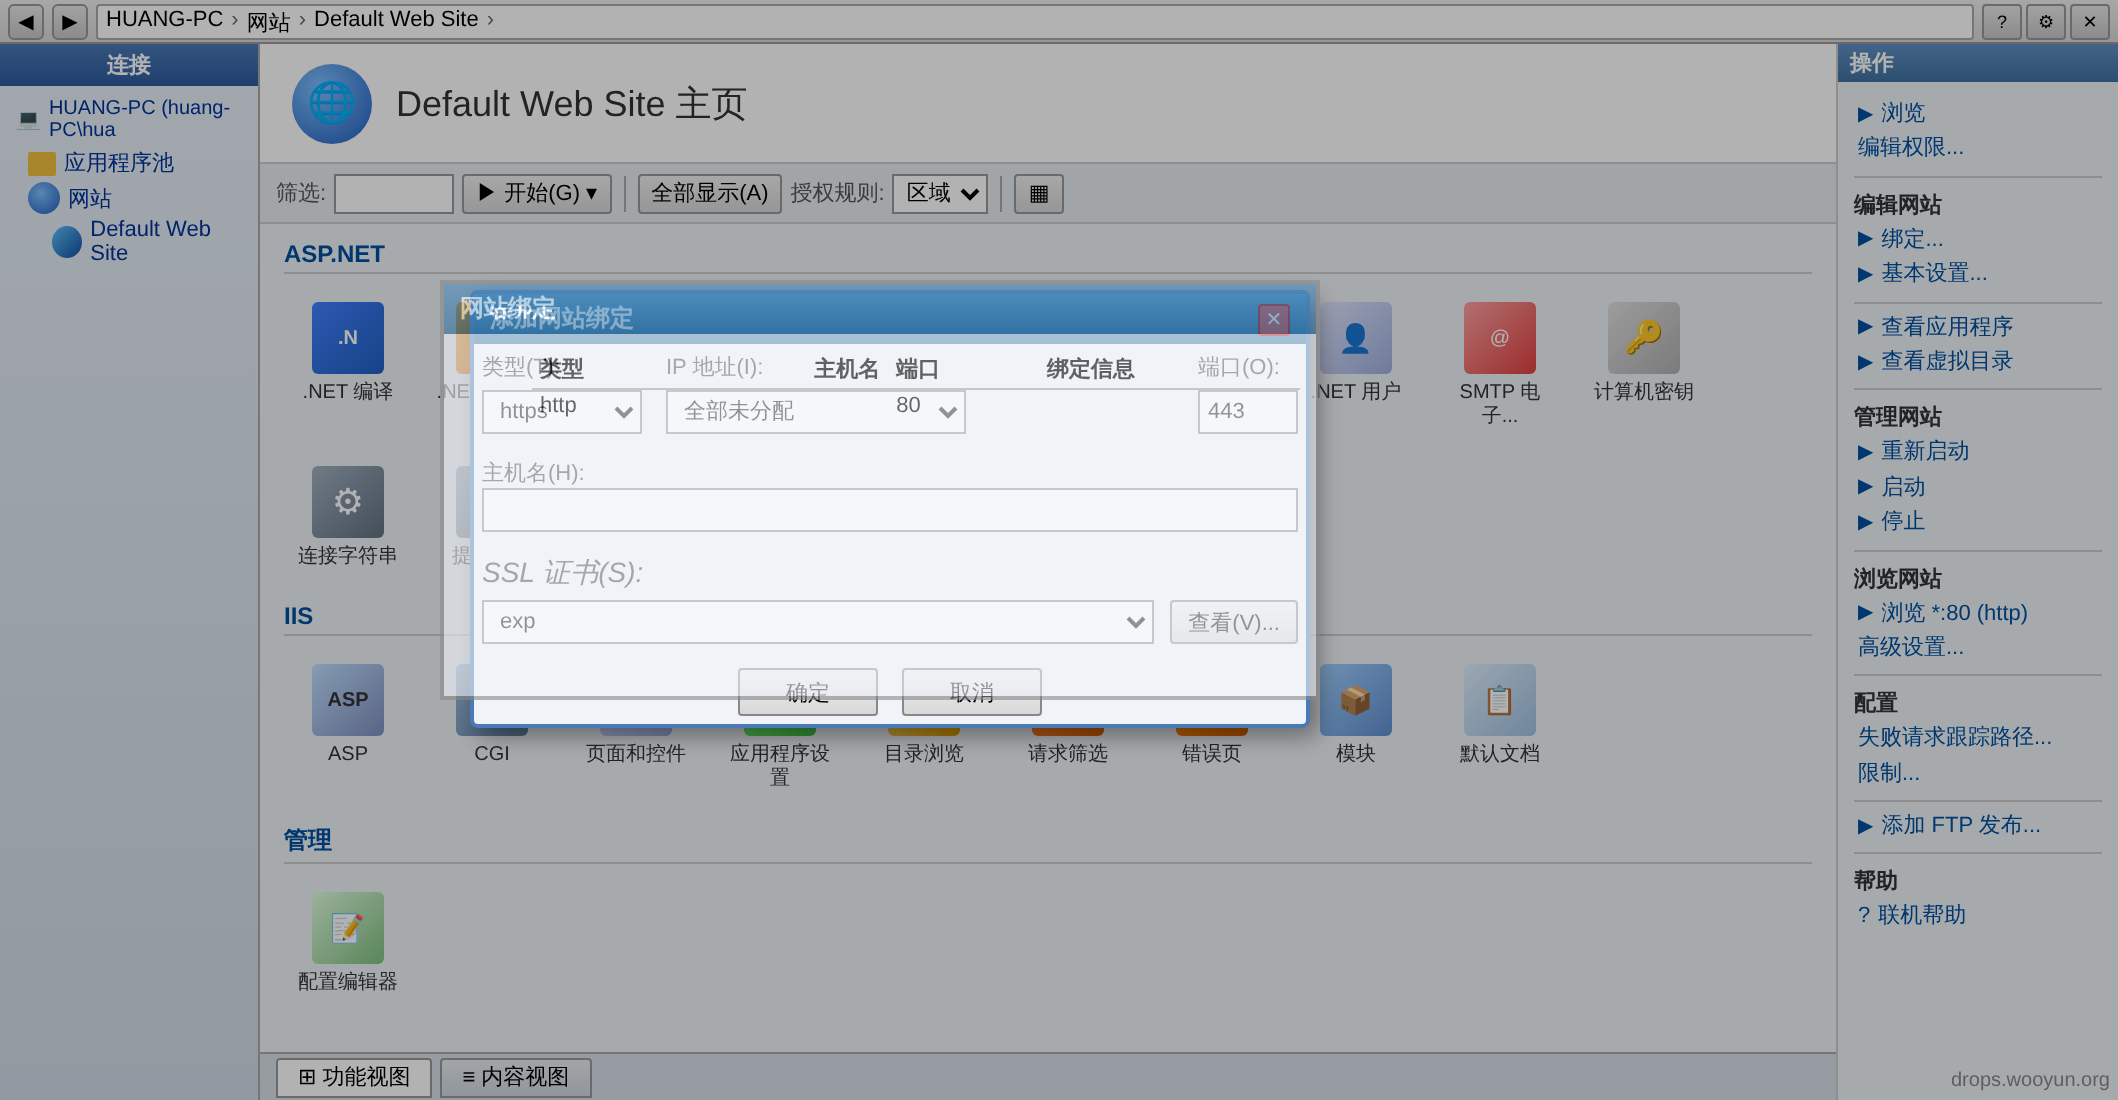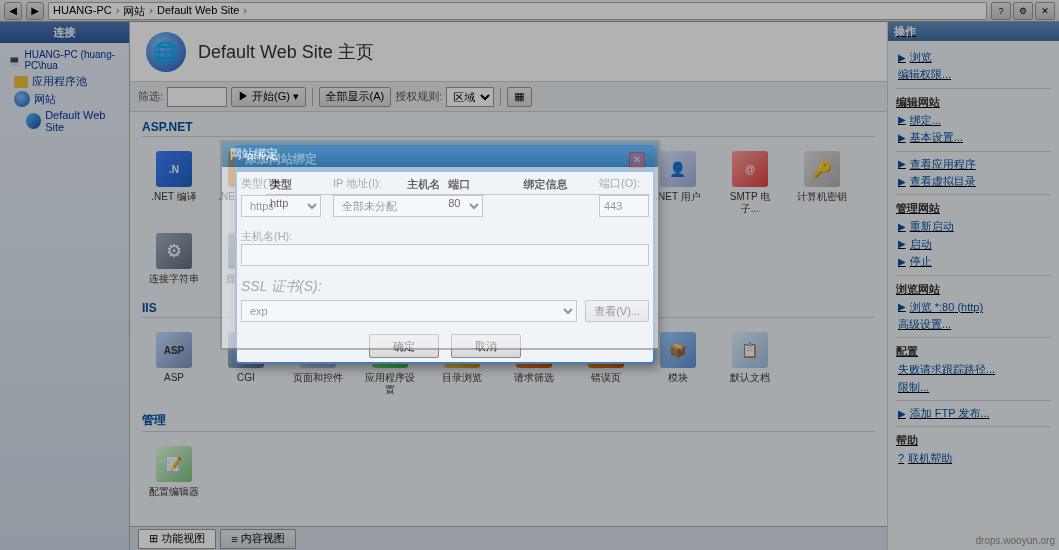--- a/index.html
+++ b/index.html
@@ -66,21 +66,21 @@
     .ico-module { width: 36px; height: 36px; background: linear-gradient(135deg, #a0d0ff, #6090d0); border-radius: 3px; display: flex; align-items: center; justify-content: center; color: white; font-size: 14px; }
     .ico-doc2 { width: 36px; height: 36px; background: linear-gradient(135deg, #e0f0ff, #a0c0e0); border-radius: 3px; display: flex; align-items: center; justify-content: center; color: #4060a0; font-size: 14px; }
     .ico-edit { width: 36px; height: 36px; background: linear-gradient(135deg, #e0ffe0, #80c080); border-radius: 3px; display: flex; align-items: center; justify-content: center; color: #206020; font-size: 14px; }
 
     
     .bottom-bar { height: 24px; background: #d8e0e8; border-top: 1px solid #aaa; display: flex; align-items: center; padding: 0 8px; gap: 4px; }
     .bottom-tab { height: 20px; padding: 0 10px; background: linear-gradient(to bottom, #e8ecf0, #d0d8e0); border: 1px solid #999; border-radius: 2px 2px 0 0; font-size: 11px; cursor: pointer; display: flex; align-items: center; gap: 3px; }
     .bottom-tab.active { background: white; }
 
     
-    .right-panel { width: 172px; background: #f0f4f8; border-left: 1px solid #ccc; overflow-y: auto; text-decoration: underline; }
+    .right-panel { width: 141px; background: #f0f4f8; border-left: 1px solid #ccc; overflow-y: auto; }
     .right-section { padding: 4px 8px; }
     .right-section-title { font-size: 11px; font-weight: bold; color: white; background: linear-gradient(to bottom, #6090c0, #4070a0); padding: 2px 6px; margin-bottom: 4px; }
     .right-link { display: flex; align-items: center; gap: 4px; padding: 1px 2px; font-size: 11px; color: #0050a0; cursor: pointer; line-height: 1.4; }
     .arrow-icon { color: #0050a0; font-size: 10px; }
     .right-sep { height: 1px; background: #ccc; margin: 4px 0; }
 
     
     .modal-overlay { position: fixed; top: 0; left: 0; width: 100%; height: 100%; background: rgba(0,0,0,0.3); display: flex; align-items: center; justify-content: center; z-index: 100; }
     .modal { background: #f0f4f8; border: 2px solid #4a7ab5; border-radius: 4px; width: 420px; box-shadow: 4px 4px 12px rgba(0,0,0,0.4); }
     .modal-title-bar { background: linear-gradient(to bottom, #5090c0, #3070a0); color: white; padding: 4px 8px; display: flex; align-items: center; justify-content: space-between; border-radius: 2px 2px 0 0; }

